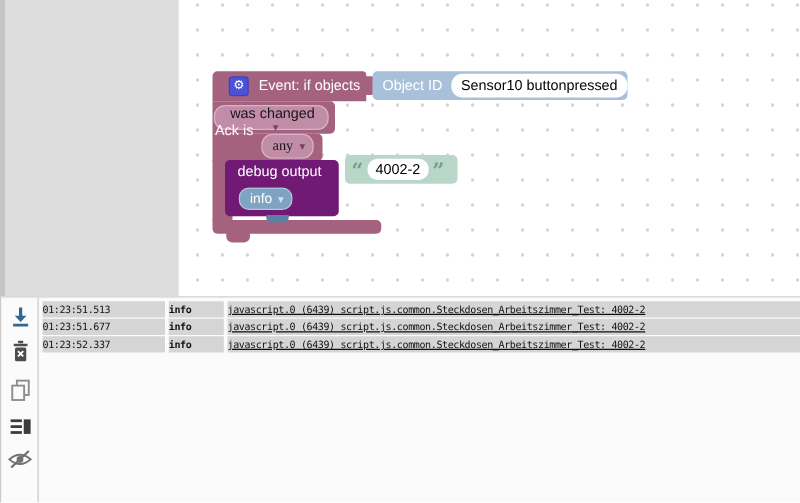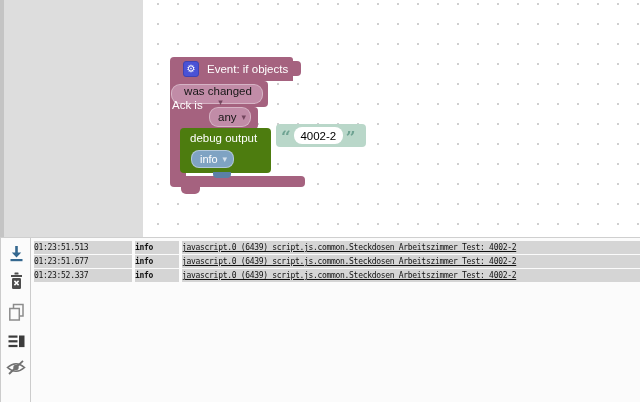--- a/index.html
+++ b/index.html
@@ -30,25 +30,25 @@
   .obj-block{left:298px;top:57px;width:204px;height:23px;background:#a9c0da;border-radius:4px;
     display:flex;align-items:center;padding-left:8px;gap:7px;}
   .field{background:#fff;border-radius:9px;color:#000;font-size:11.5px;
     display:flex;align-items:center;justify-content:center;white-space:nowrap;}
   .obj-field{height:19px;width:141px;}
   
   .dropdown{display:flex;align-items:center;justify-content:space-between;
     border-radius:9px;font-size:11.5px;padding:0 6px 0 8px;cursor:pointer;}
   .dd-pink{background:#c18ca7;border:1px solid rgba(255,255,255,0.35);color:#161616;}
   .dd-change{left:171px;top:84px;width:92px;height:20px;flex-direction:column;}
-  .dd-any{left:209px;top:107px;width:42px;height:20px;}
+  .dd-any{left:209px;top:107px;width:42px;height:20px;font-family:Liberation Serif, serif;}
   .dd-pink .arr{color:rgba(62,22,43,0.6);font-size:9px;margin-left:5px;}
   .ack-label{left:172px;top:94px;height:21px;display:flex;align-items:center;}
   
-  .dbg-block{left:180px;top:128px;width:91px;height:45px;background:#4d7c0f;border-radius:4px;}
+  .dbg-block{left:180px;top:128px;width:91px;height:45px;background:#701a75;border-radius:4px;}
   .dbg-label{position:absolute;left:10px;top:4px;}
   .dd-info{left:191px;top:150px;width:43px;height:18px;background:#7fa3c3;
     border:1px solid rgba(255,255,255,0.4);color:#fff;border-radius:8px;font-size:11px;}
   .dd-info .arr{color:#d5e2ed;font-size:9px;margin-left:4px;}
   .dbg-bump{left:213px;top:172px;width:18px;height:6px;background:#5b80a6;border-radius:0 0 4px 4px;}
   
   .txt-block{left:276px;top:124px;width:90px;height:23px;background:#b9d7c9;border-radius:4px;
     display:flex;align-items:center;padding:0 5px;gap:3px;}
   .quote{color:#6ea392;font-family:"DejaVu Serif",serif;font-weight:bold;font-size:17px;line-height:10px;height:8px;}
   .txt-field{height:17px;width:49px;border-radius:8px;}
@@ -79,20 +79,24 @@
     <div class="blk ev-row3"></div>
     <div class="blk ev-spine"></div>
     <div class="blk ev-bottom"></div>
     <div class="blk ev-bottomtab"></div>
     <div class="blk ev-tab"></div>
     <div class="blk ev-header">
       <span class="gear">⚙</span>
       <span class="blk-label">Event: if objects</span>
     </div>
 
+    <div class="blk obj-block">
+      <span class="blk-label">Object ID</span>
+      <span class="field obj-field">Sensor10 buttonpressed</span>
+    </div>
 
     <div class="blk dropdown dd-pink dd-change">
       <span>was changed</span>
       <span class="arr">▾</span>
     </div>
     <div class="blk blk-label ack-label">Ack is</div>
     <div class="blk dropdown dd-pink dd-any">
       <span>any</span>
       <span class="arr">▾</span>
     </div>

